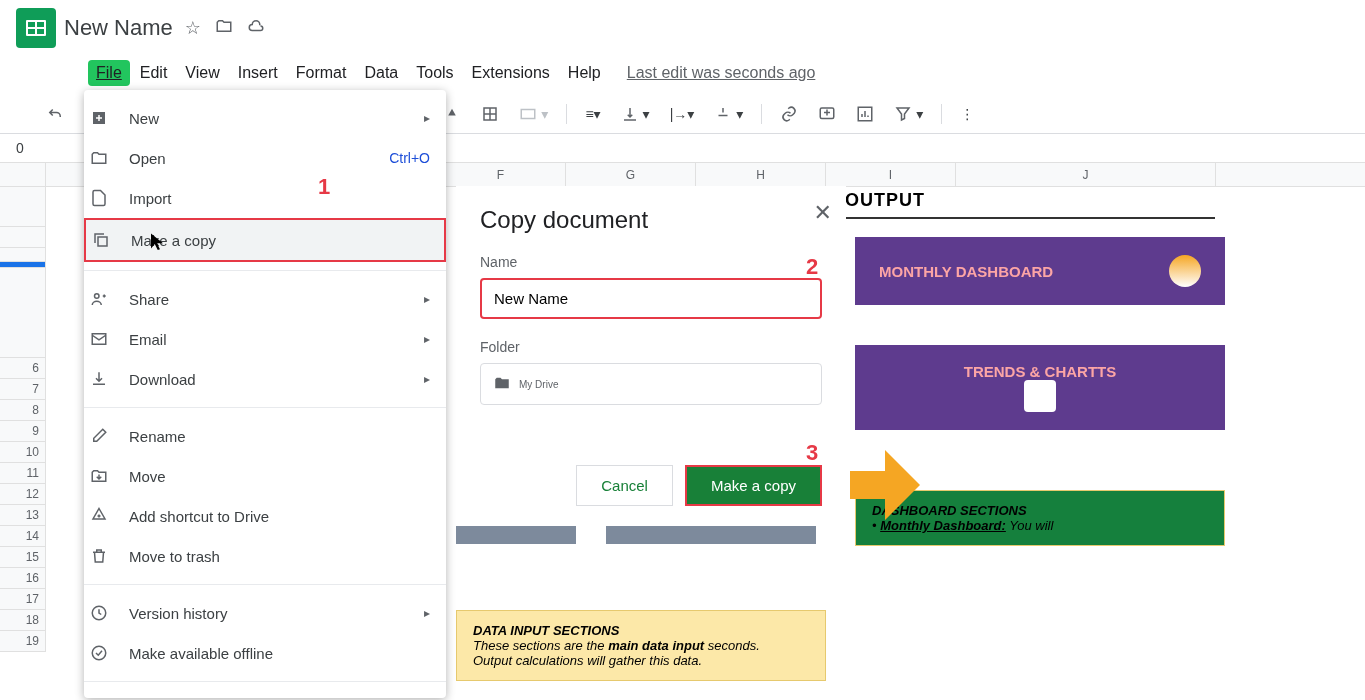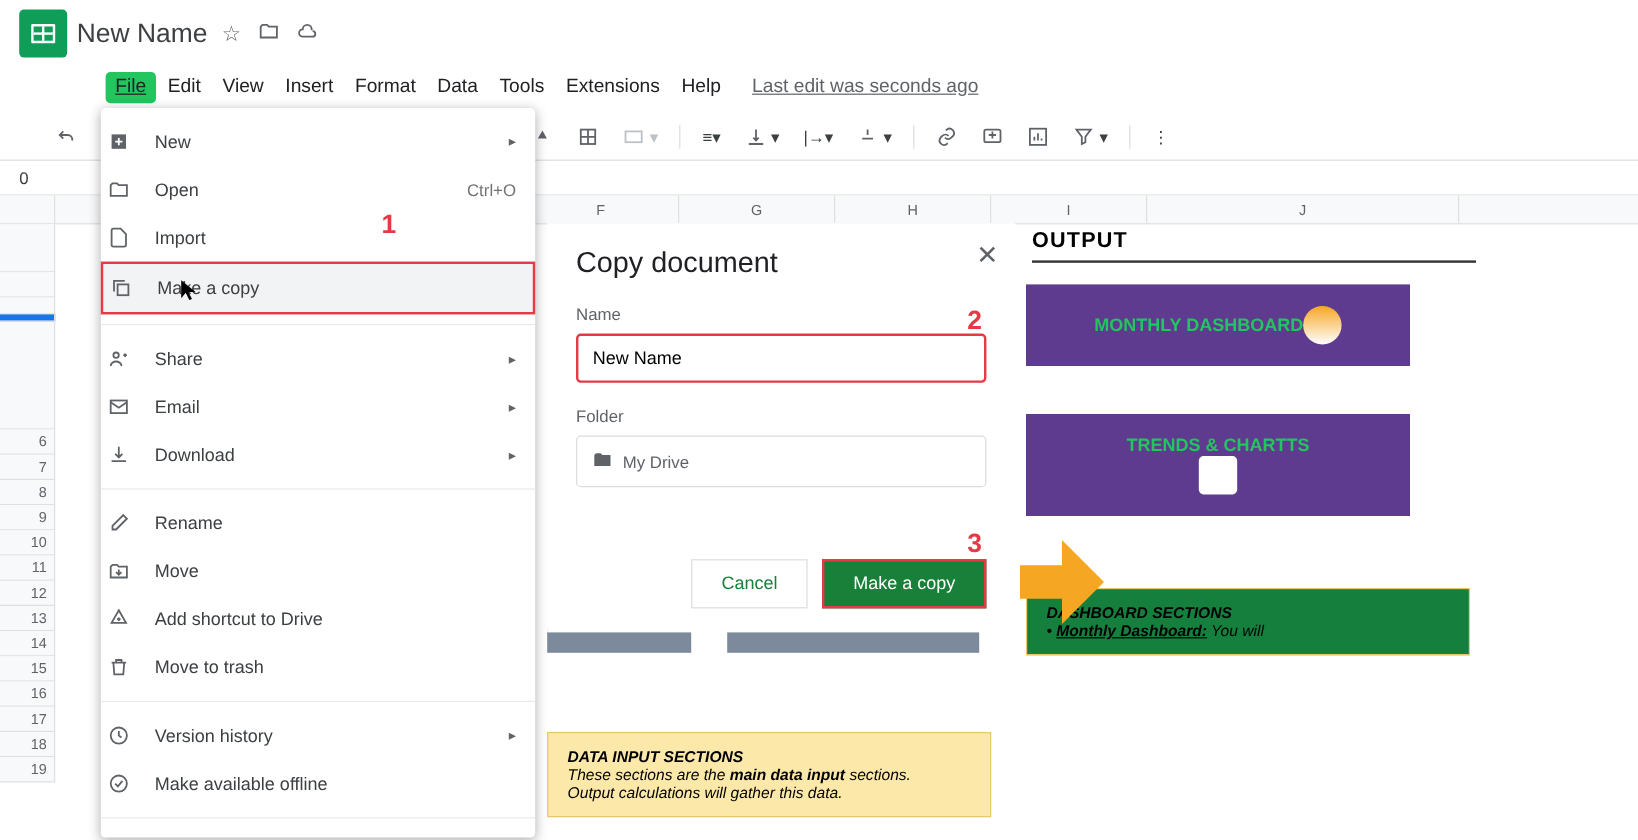--- a/index.html
+++ b/index.html
@@ -37,44 +37,44 @@
 .row-headers { width: 46px; }
 .row-header { height: 21px; border-right: 1px solid #e0e0e0; border-bottom: 1px solid #e0e0e0; background: #f8f9fa; font-size: 12px; color: #5f6368; display: flex; align-items: center; justify-content: flex-end; padding-right: 6px; }
 .fx-bar { padding: 6px 16px; border-bottom: 1px solid #e0e0e0; font-size: 14px; color: #3c4043; }
 
 
 .file-menu { position: absolute; left: 84px; top: 90px; width: 362px; background: #fff; box-shadow: 0 2px 10px rgba(0,0,0,0.3); border-radius: 4px; padding: 8px 0; z-index: 10; }
 .menu-item { display: flex; align-items: center; padding: 10px 5px; font-size: 15px; color: #3c4043; gap: 20px; cursor: pointer; position: relative; }
 .menu-item.highlighted { background: #f1f3f4; border: 2px solid #e63946; }
 .menu-icon { width: 20px; height: 20px; color: #5f6368; display: flex; align-items: center; justify-content: center; }
 .menu-arrow { position: absolute; right: 16px; color: #5f6368; font-size: 12px; }
-.menu-shortcut { position: absolute; right: 16px; color: #737373; font-size: 14px; }
+.menu-shortcut { position: absolute; right: 16px; color: #1d4ed8; font-size: 14px; }
 .menu-sep { height: 1px; background: #e8eaed; margin: 8px 0; }
 
 
 .dialog { position: absolute; left: 456px; top: 186px; width: 390px; background: #fff; z-index: 20; padding: 20px 24px; }
 .dialog-title { font-size: 24px; color: #202124; font-weight: 400; }
 .dialog-close { position: absolute; right: 14px; top: 14px; font-size: 22px; color: #5f6368; cursor: pointer; }
 .dialog-label { font-size: 14px; color: #5f6368; margin-top: 20px; }
 .dialog-input { width: 100%; border: 1px solid #dadce0; border-radius: 4px; padding: 10px 12px; font-size: 15px; margin-top: 8px; }
 .dialog-input.highlighted { border: 2px solid #e63946; }
-.dialog-folder { display: flex; align-items: center; gap: 8px; border: 1px solid #dadce0; border-radius: 4px; padding: 10px 12px; margin-top: 8px; font-size: 14px; color: #5f6368; }
+.dialog-folder { display: flex; align-items: center; gap: 8px; border: 1px solid #dadce0; border-radius: 4px; padding: 10px 12px; margin-top: 8px; font-size: 10px; color: #5f6368; }
 .dialog-buttons { display: flex; justify-content: flex-end; gap: 12px; margin-top: 60px; }
 .btn { padding: 10px 24px; border-radius: 0; font-size: 15px; font-weight: 500; cursor: pointer; border: none; }
 .btn-cancel { background: #fff; border: 1px solid #dadce0; color: #188038; }
 .btn-primary { background: #188038; color: #fff; border: 2px solid #e63946; }
 
 
 .annotation { position: absolute; font-size: 22px; font-weight: bold; color: #e63946; z-index: 30; }
 
 
 .content-behind { position: absolute; right: 0; top: 190px; width: 520px; }
 .black-banner { background: #1a1a1a; color: #fff; display: flex; align-items: center; justify-content: space-between; padding: 12px 20px; margin-bottom: 20px; }
-.output-hdr { font-size: 18px; font-weight: bold; letter-spacing: 1px; border-bottom: 2px solid #333; padding-bottom: 6px; margin-left: 15px; width: 370px; }
-.purple-card { background: #5e3b8e; color: #22c55e; padding: 18px 24px; margin: 18px 0 0 10px; width: 320px; display: flex; align-items: center; justify-content: center; font-weight: bold; font-size: 15px; }
+.output-hdr { font-size: 18px; font-weight: bold; letter-spacing: 1px; border-bottom: 2px solid #333; padding-bottom: 6px; margin-left: 0; width: 370px; }
+.purple-card { background: #5e3b8e; color: #fca5a5; padding: 18px 24px; margin: 18px 0 0 10px; width: 370px; display: flex; align-items: center; justify-content: space-between; font-weight: bold; font-size: 15px; }
 .purple-card .card-icon { width: 32px; height: 32px; background: #fff; border-radius: 4px; }
 .grey-card { background: #7d8a9c; color: #fff; padding: 10px 18px; width: 370px; font-size: 13px; font-weight: bold; }
 .yellow-arrow { position: absolute; left: 850px; top: 450px; width: 0; height: 0; z-index: 5; }
 .arrow-shape { width: 70px; height: 70px; background: #f5a623; clip-path: polygon(0 30%, 50% 30%, 50% 0, 100% 50%, 50% 100%, 50% 70%, 0 70%); }
 .info-box { background: #15803d; border: 1px solid #e6c96e; padding: 12px 16px; margin-top: 60px; font-size: 13px; width: 370px; font-style: italic; }
 .info-box strong { font-weight: bold; }
 .info-left { position: absolute; left: 456px; top: 610px; width: 370px; background: #fce8a8; border: 1px solid #e6c96e; padding: 12px 16px; font-size: 13px; font-style: italic; z-index: 1; }
 .grey-strip { position: absolute; left: 456px; top: 524px; display: flex; gap: 30px; z-index: 1; }
 .someka-logo { font-size: 26px; font-weight: 300; letter-spacing: 2px; }
 
@@ -272,21 +272,21 @@
   </div>
 </div>
 
 <div class="grey-strip">
   <div class="grey-card" style="width:120px;"></div>
   <div class="grey-card" style="width:210px;"></div>
 </div>
 
 <div class="info-left">
   <strong>DATA INPUT SECTIONS</strong><br>
-  <span>These sections are the </span><strong>main data input</strong><span> sections.</span><br>
+  <span>These sections are the </span><strong>main data input</strong><span> seconds.</span><br>
   <span>Output calculations will gather this data.</span>
 </div>
 
 <div class="yellow-arrow">
   <div class="arrow-shape"></div>
 </div>
 
 <div class="file-menu">
   <div class="menu-item">
     <span class="menu-icon">

